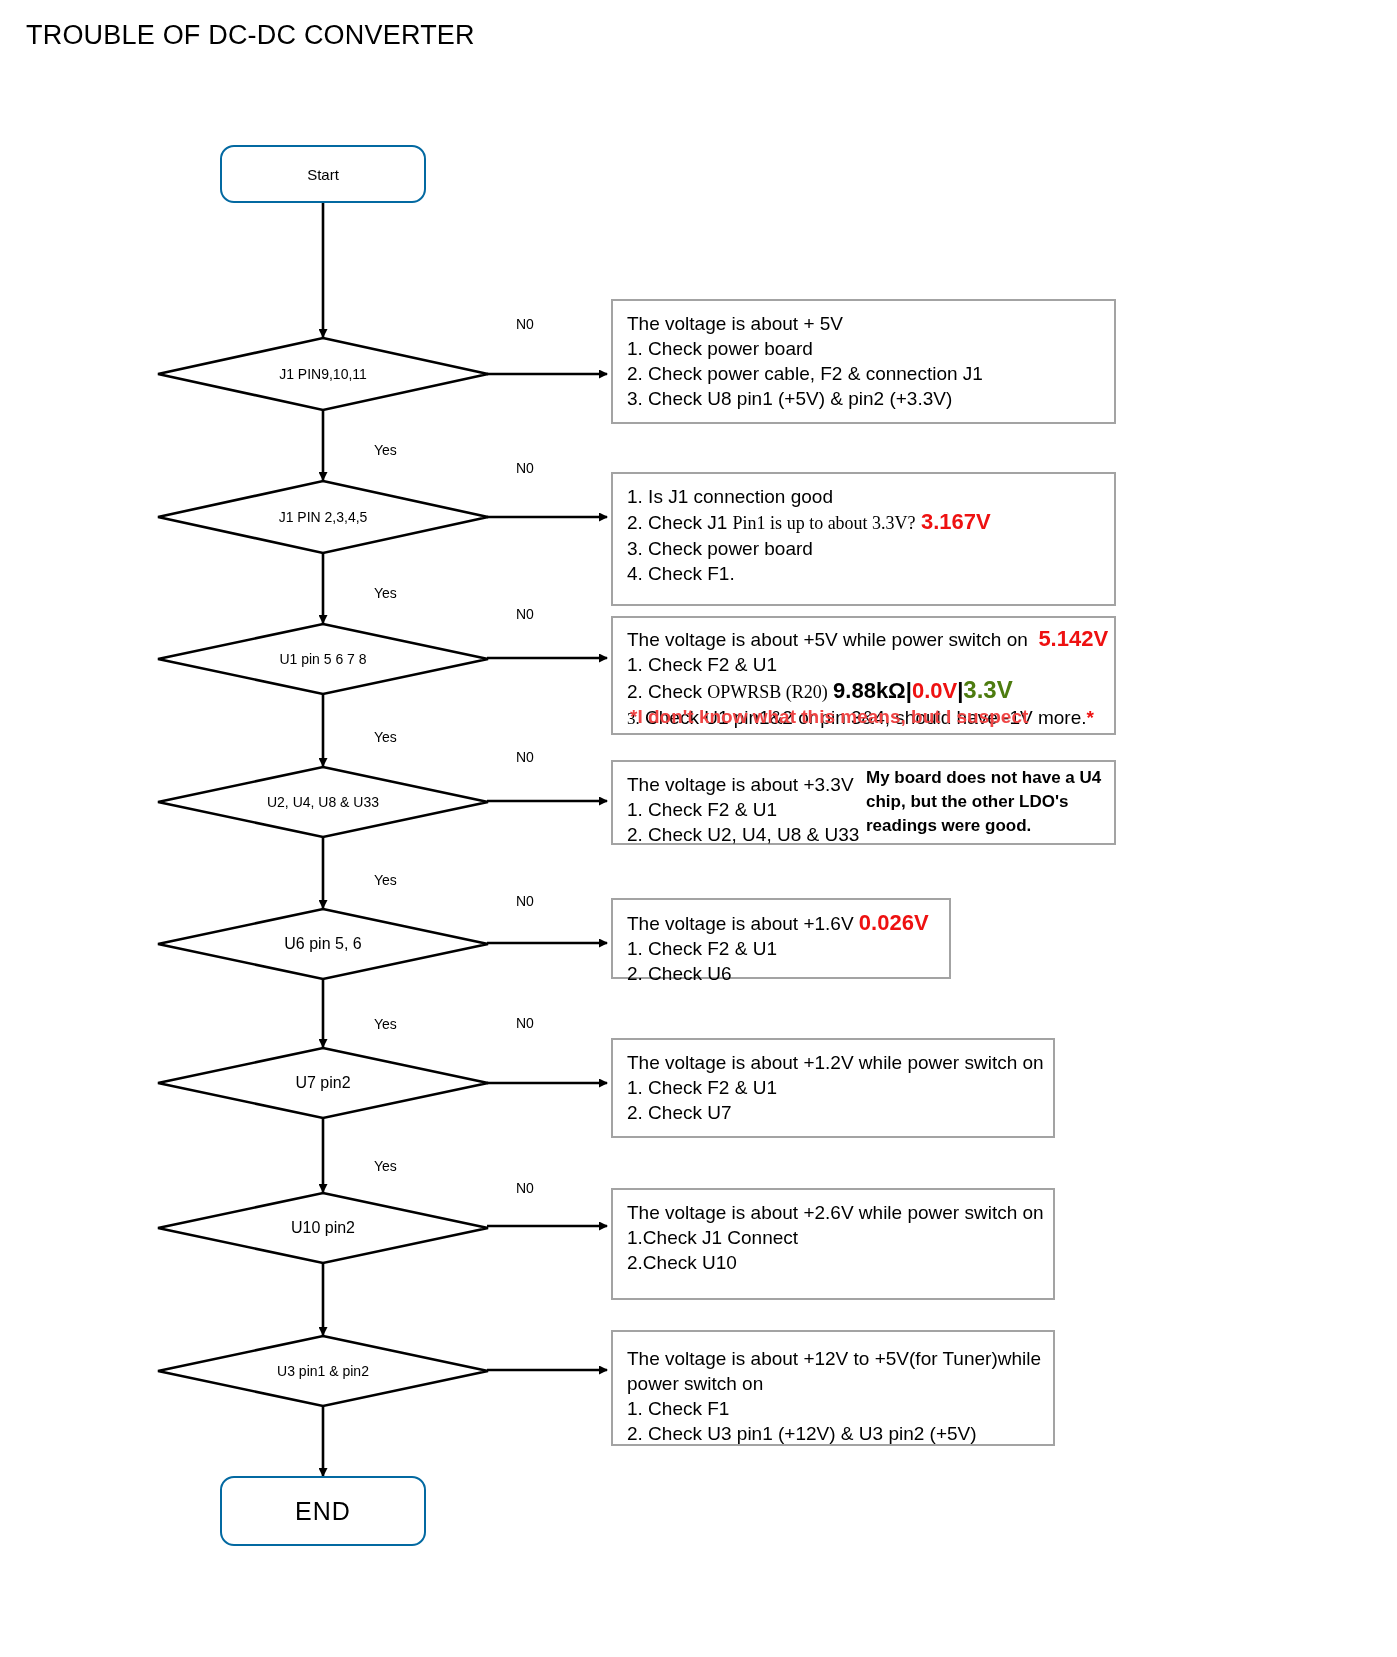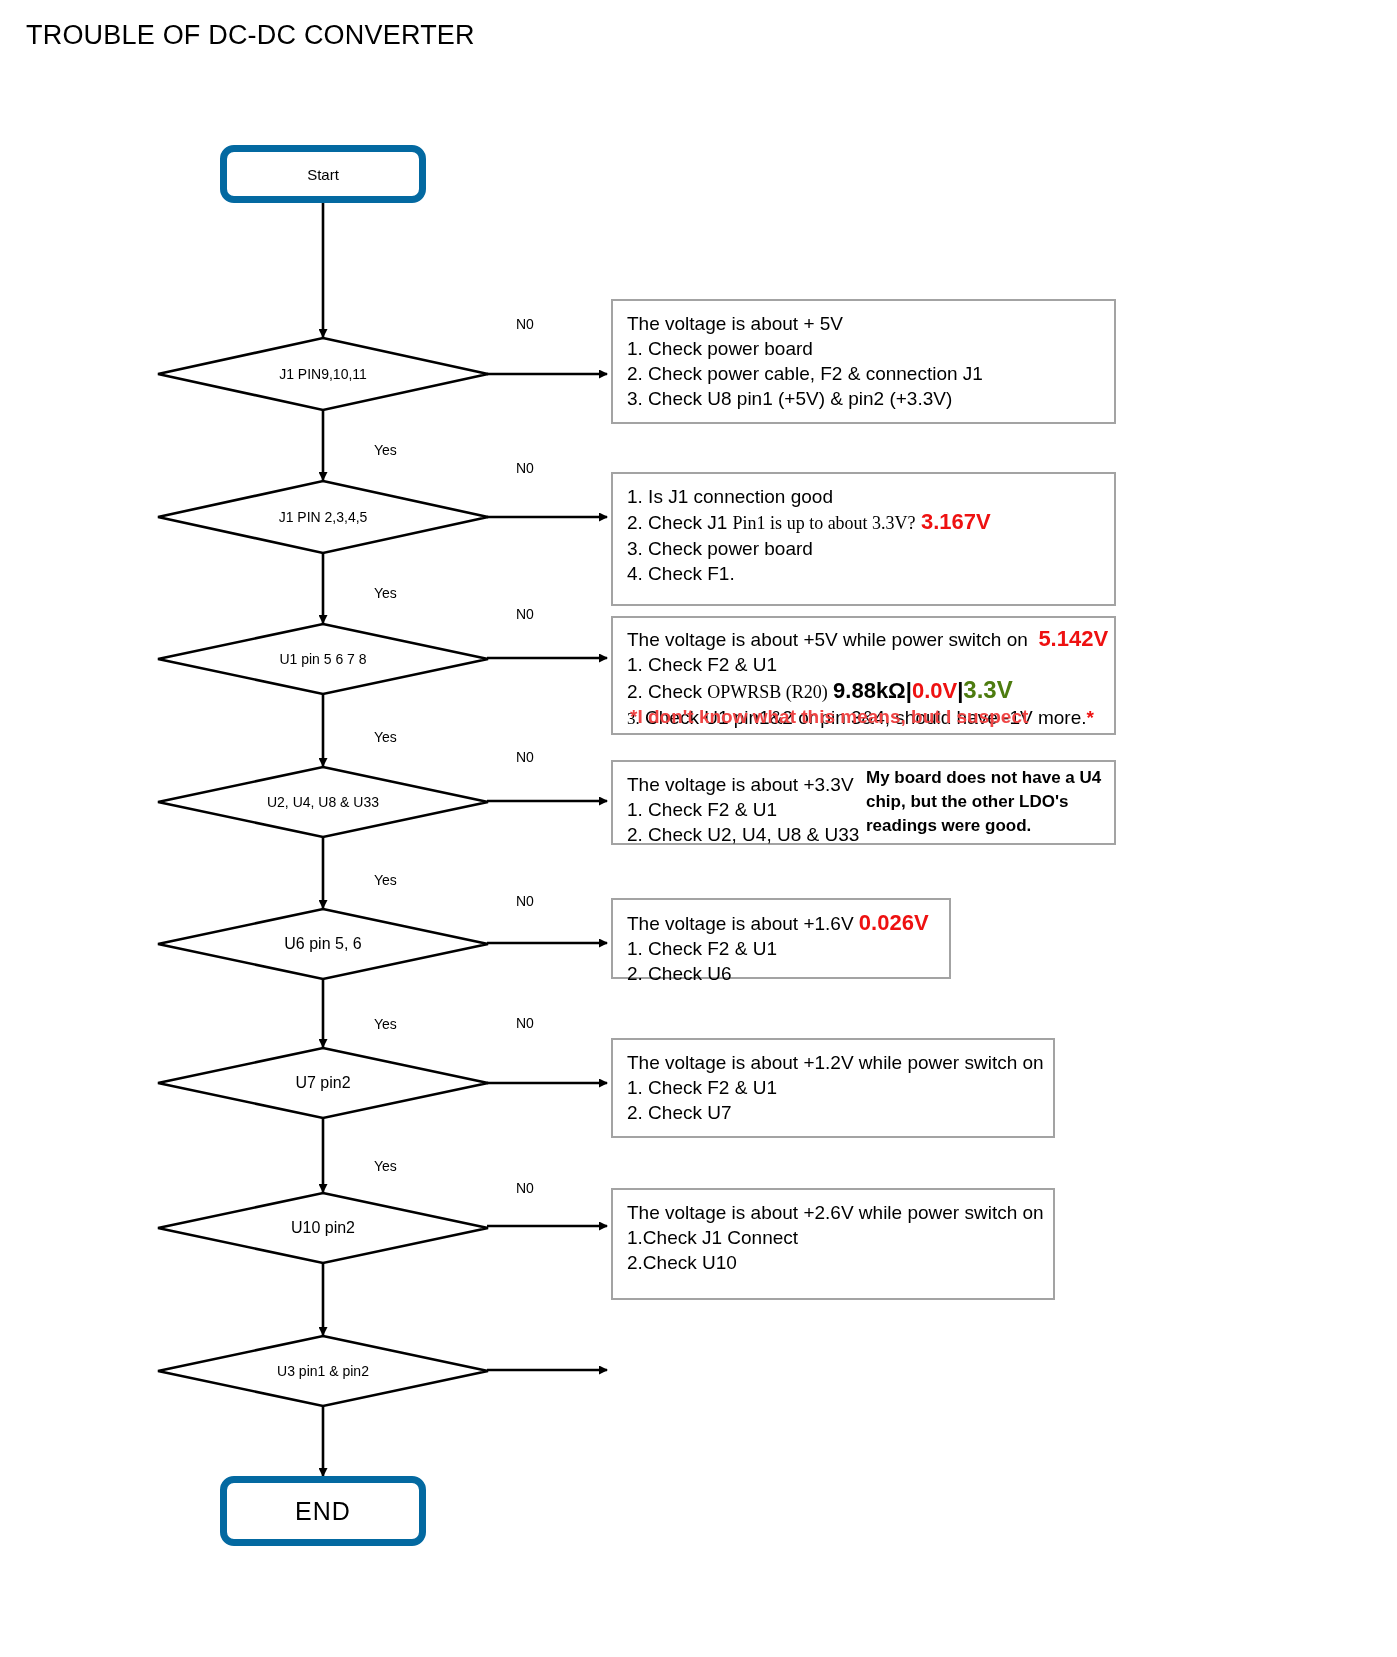--- a/index.html
+++ b/index.html
@@ -27,21 +27,21 @@
     font-size: 27px;
     letter-spacing: 0.2px;
     color: #000;
     white-space: nowrap;
   }
 
   
   .terminator {
     position: absolute;
     box-sizing: border-box;
-    border: 7px solid #0369a1;
+    border: 2px solid #0369a1;
     border-radius: 14px;
     background: #fff;
     display: flex;
     align-items: center;
     justify-content: center;
     text-align: center;
   }
   .terminator.start { font-size: 15px; }
   .terminator.end   { font-size: 25px; letter-spacing: 1px; }
 
@@ -309,14 +309,20 @@
     <div class="ln">1. Check F2 &amp; U1</div>
     <div class="ln">2. Check U7</div>
   </div>
 
   <div class="infobox" style="left:611px; top:1188px; width:444px; height:112px;">
     <div class="ln">The voltage is about +2.6V while power switch on</div>
     <div class="ln">1.Check J1 Connect</div>
     <div class="ln">2.Check U10</div>
   </div>
 
+  <div class="infobox" style="left:611px; top:1330px; width:444px; height:116px; padding-top:14px;">
+    <div class="ln">The voltage is about +12V to +5V(for Tuner)while</div>
+    <div class="ln">power switch on</div>
+    <div class="ln">1. Check F1</div>
+    <div class="ln">2. Check U3 pin1 (+12V) &amp; U3 pin2 (+5V)</div>
+  </div>
 
 </div>
 
 </body></html>

